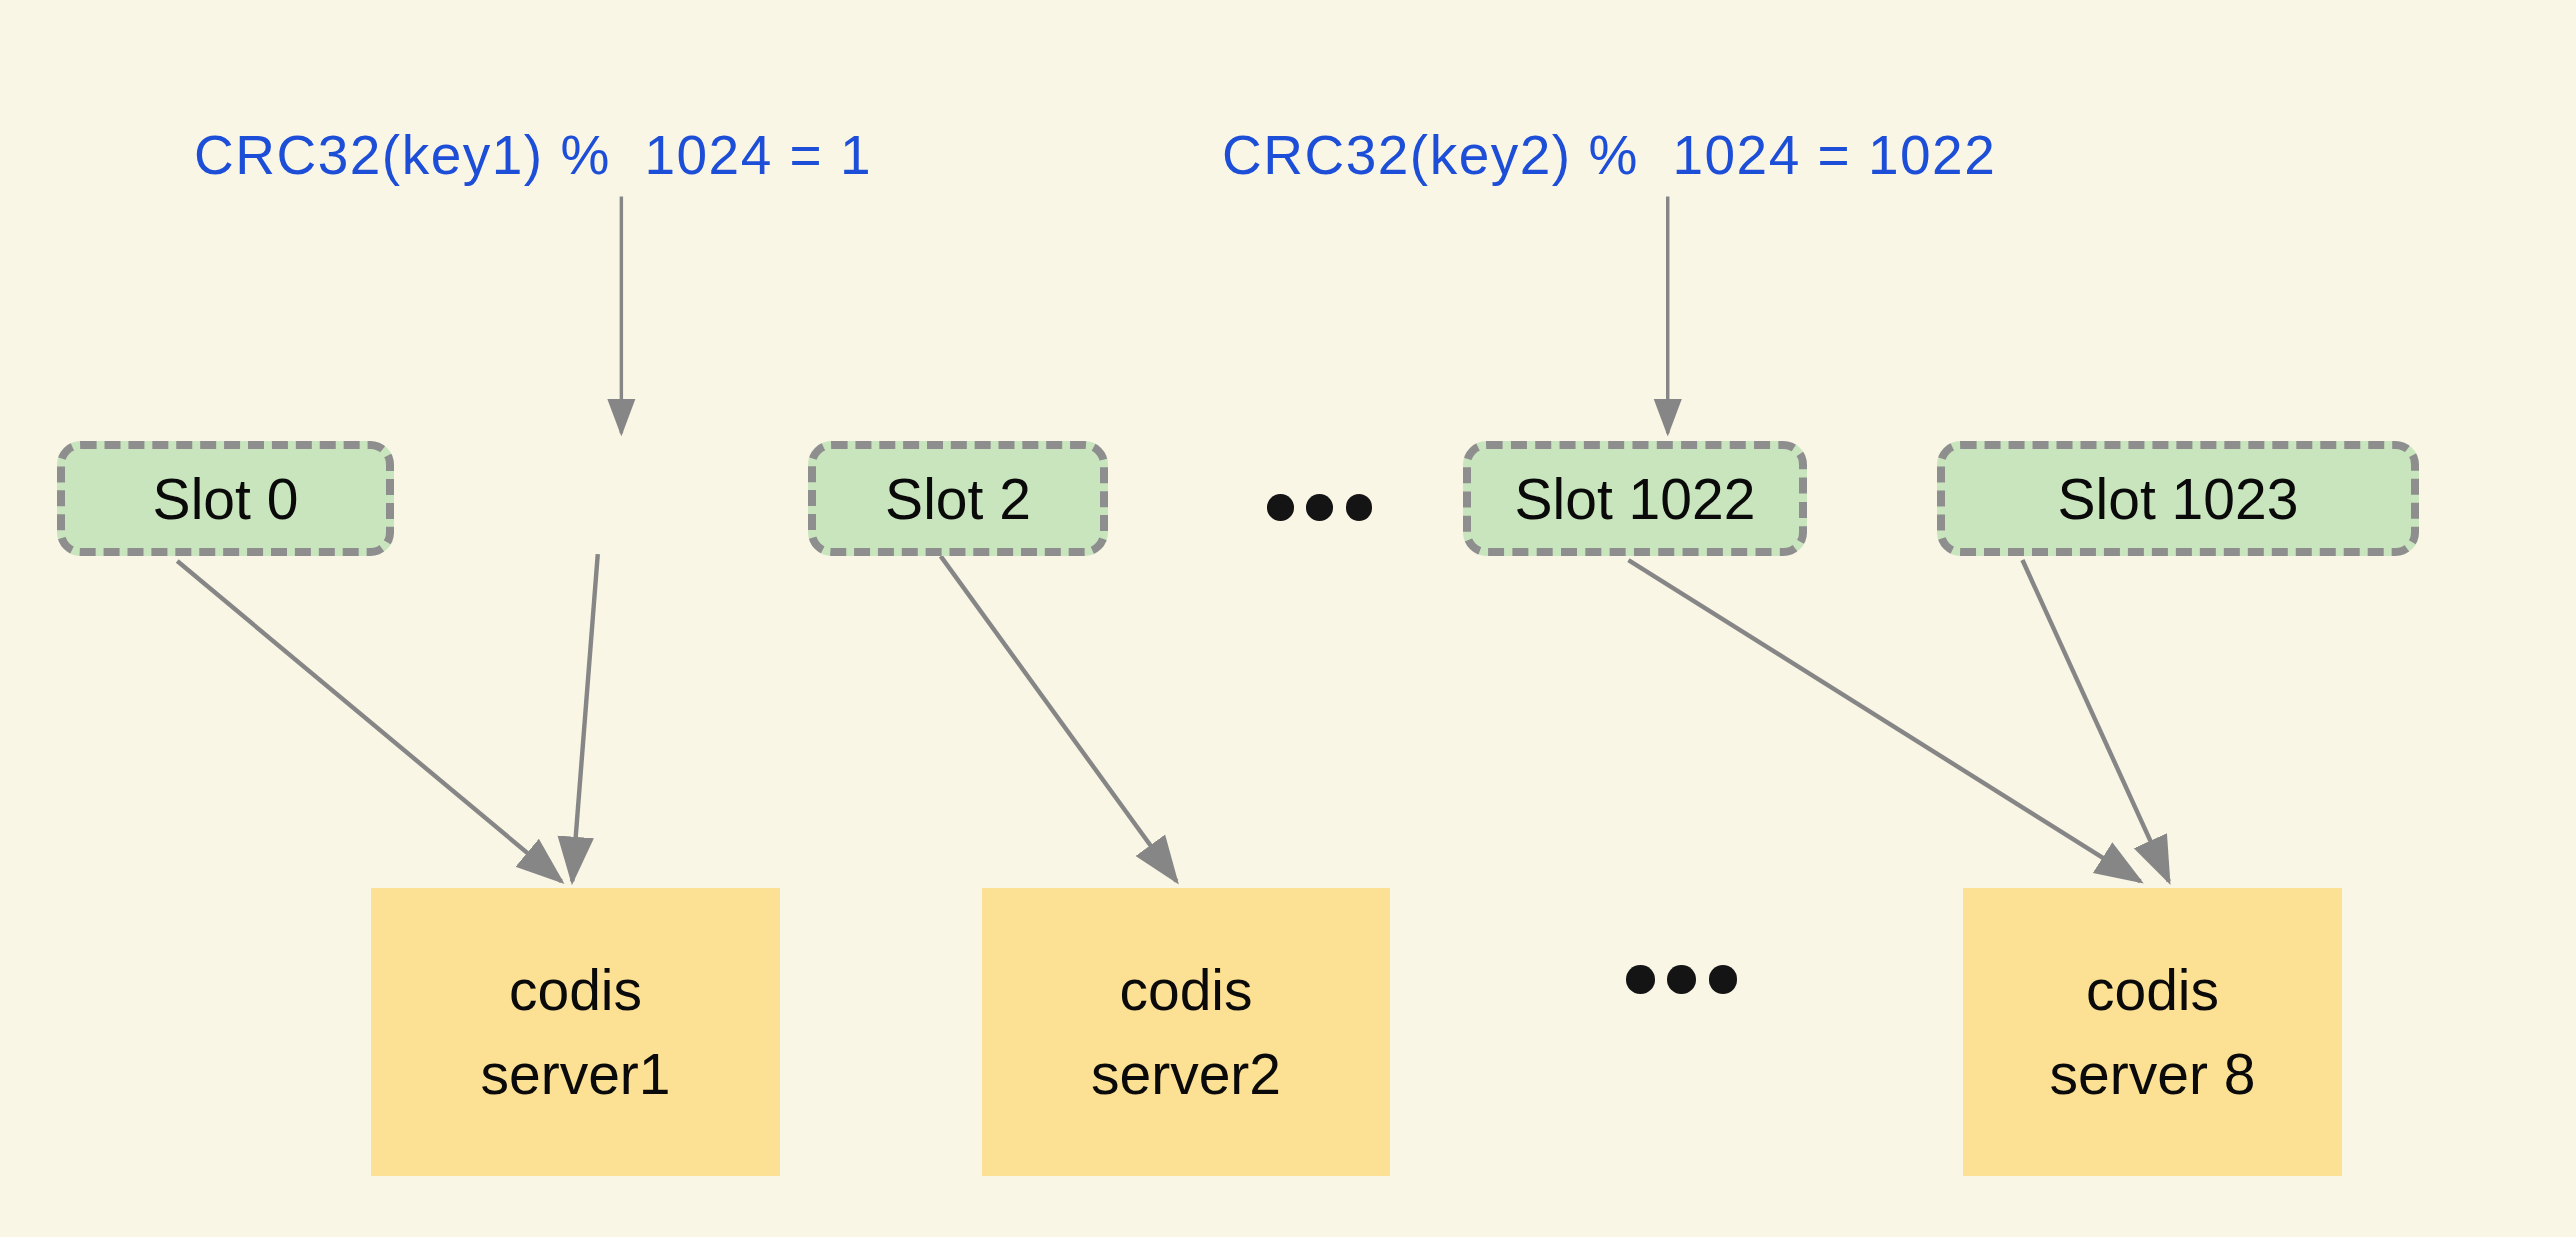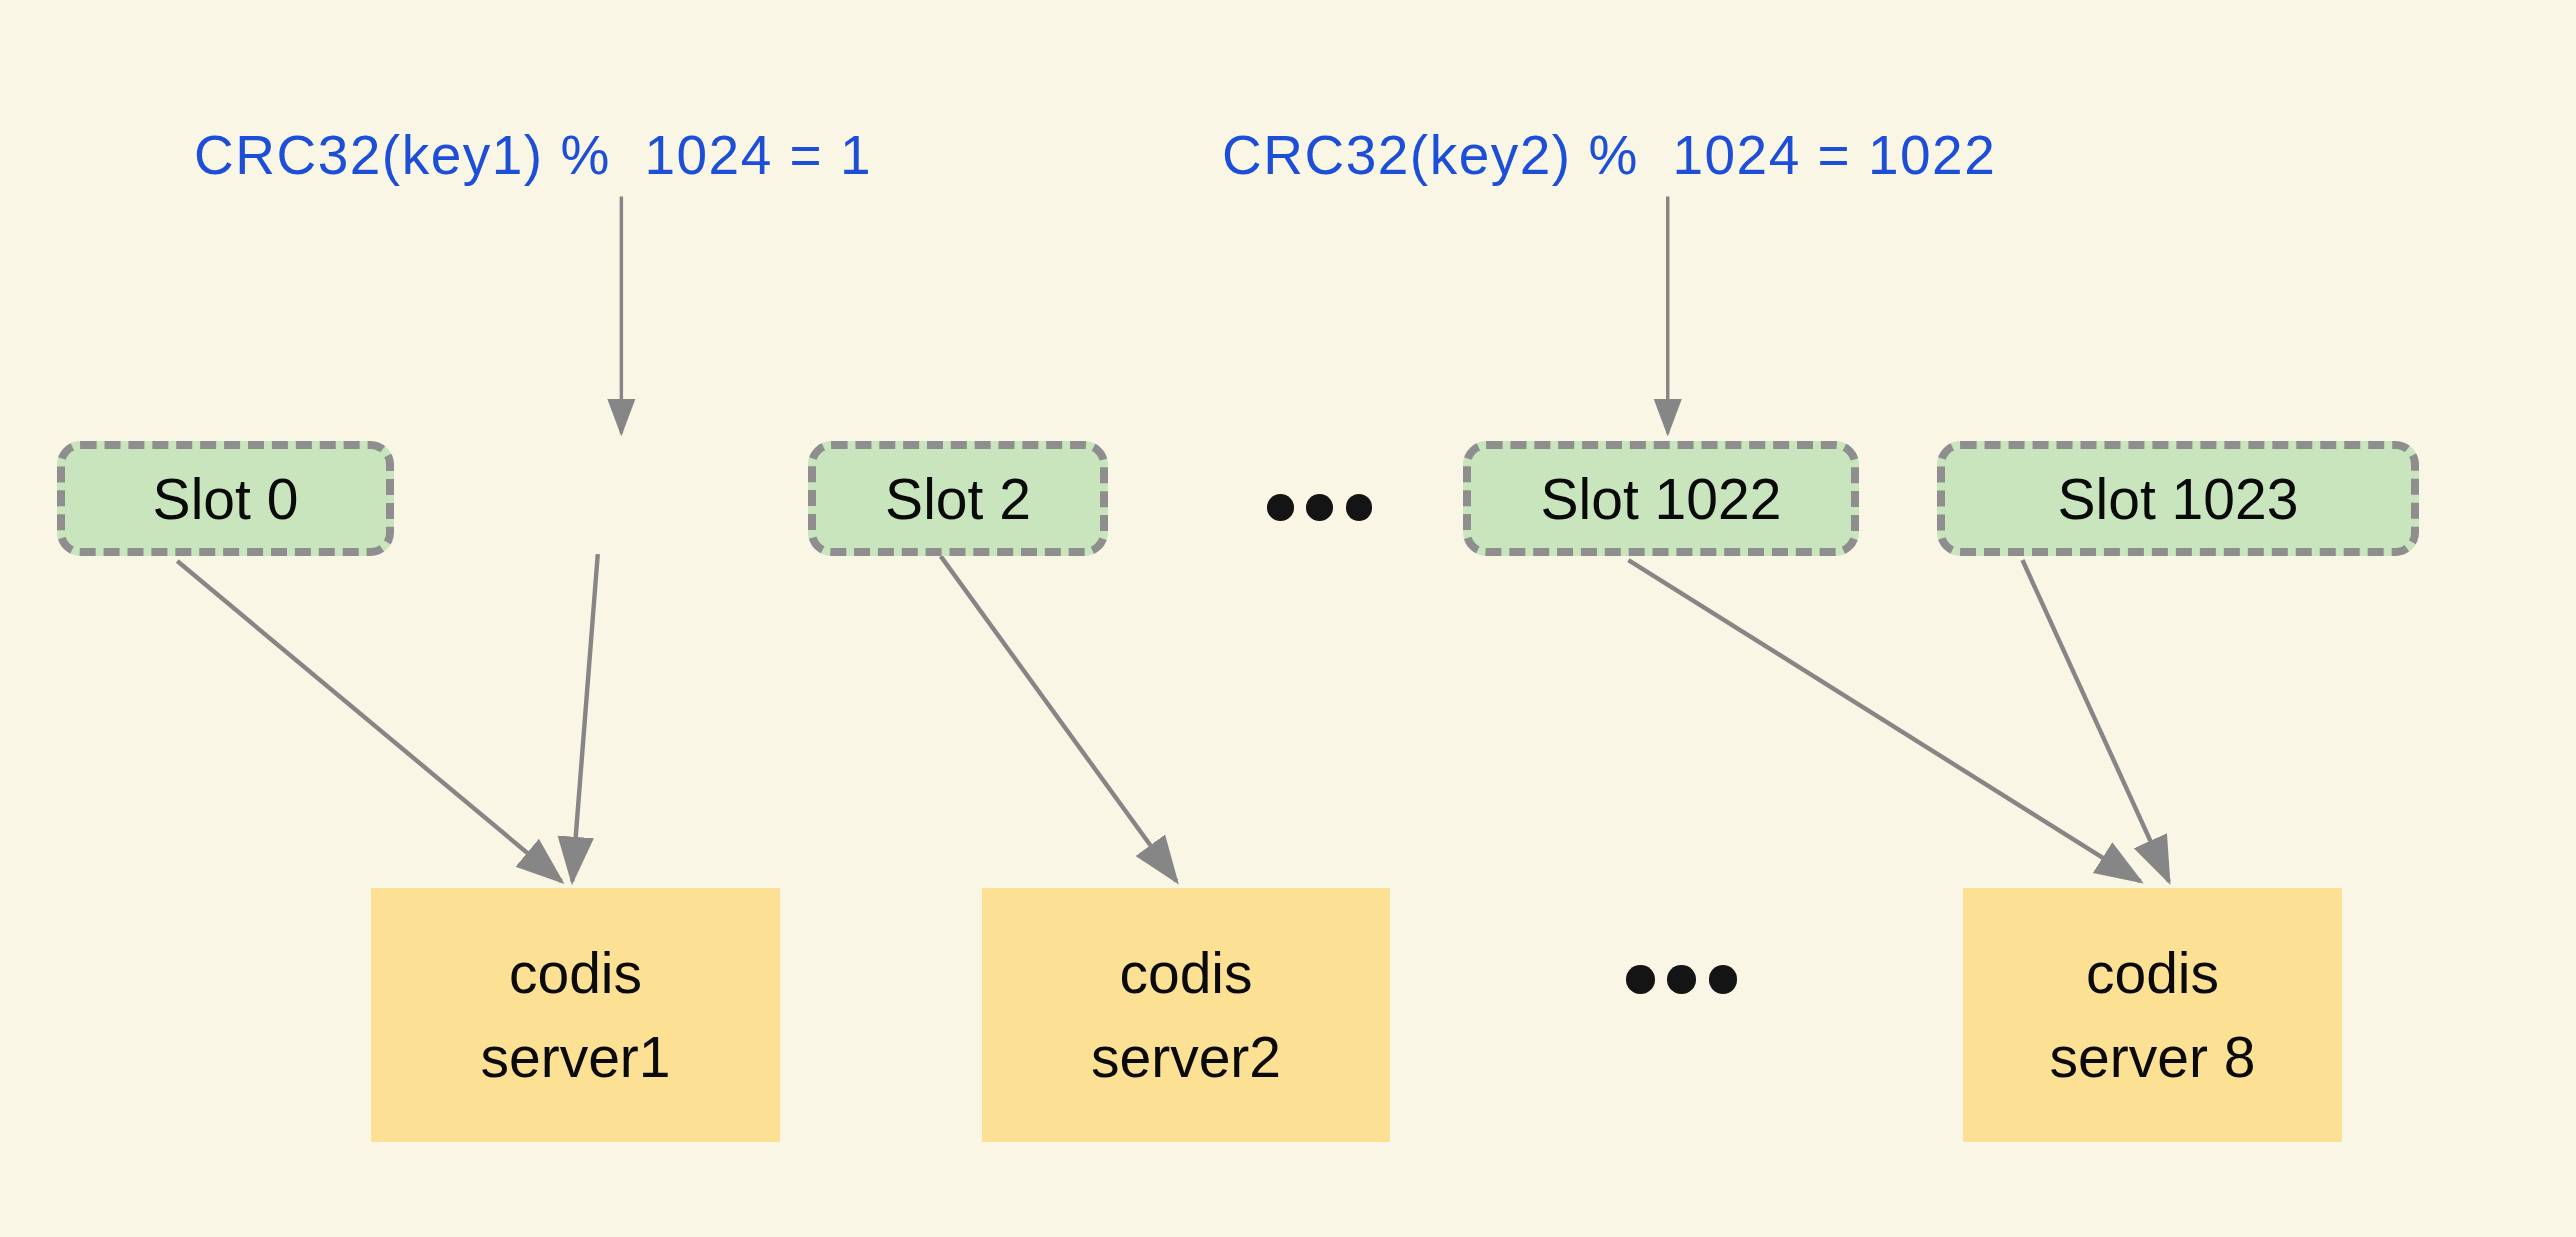--- a/index.html
+++ b/index.html
@@ -42,21 +42,21 @@
     display: flex;
     align-items: center;
     justify-content: center;
     font-size: 57px;
     white-space: nowrap;
     color: #0a0a0a;
   }
   .server {
     position: absolute;
     top: 888px;
-    height: 254px;
+    height: 288px;
     background: #fce094;
     display: flex;
     flex-direction: column;
     align-items: center;
     justify-content: center;
     gap: 15.7px;
     font-size: 57px;
     line-height: 1.2;
     white-space: pre;
     color: #0a0a0a;
@@ -107,21 +107,21 @@
   <div class="slot" style="left:808px; width:300px;">
     <span>Slot 2</span>
   </div>
 
   <div class="dots dots-slots" style="left:1267px; top:494px;">
     <span class="dot"></span>
     <span class="dot"></span>
     <span class="dot"></span>
   </div>
 
-  <div class="slot" style="left:1463px; width:396px;">
+  <div class="slot" style="left:1463px; width:344px;">
     <span>Slot 1022</span>
   </div>
 
   <div class="slot" style="left:1937px; width:482px;">
     <span>Slot 1023</span>
   </div>
 
   <div class="server" style="left:371px; width:409px;">
     <span>codis</span>
     <span>server1</span>

